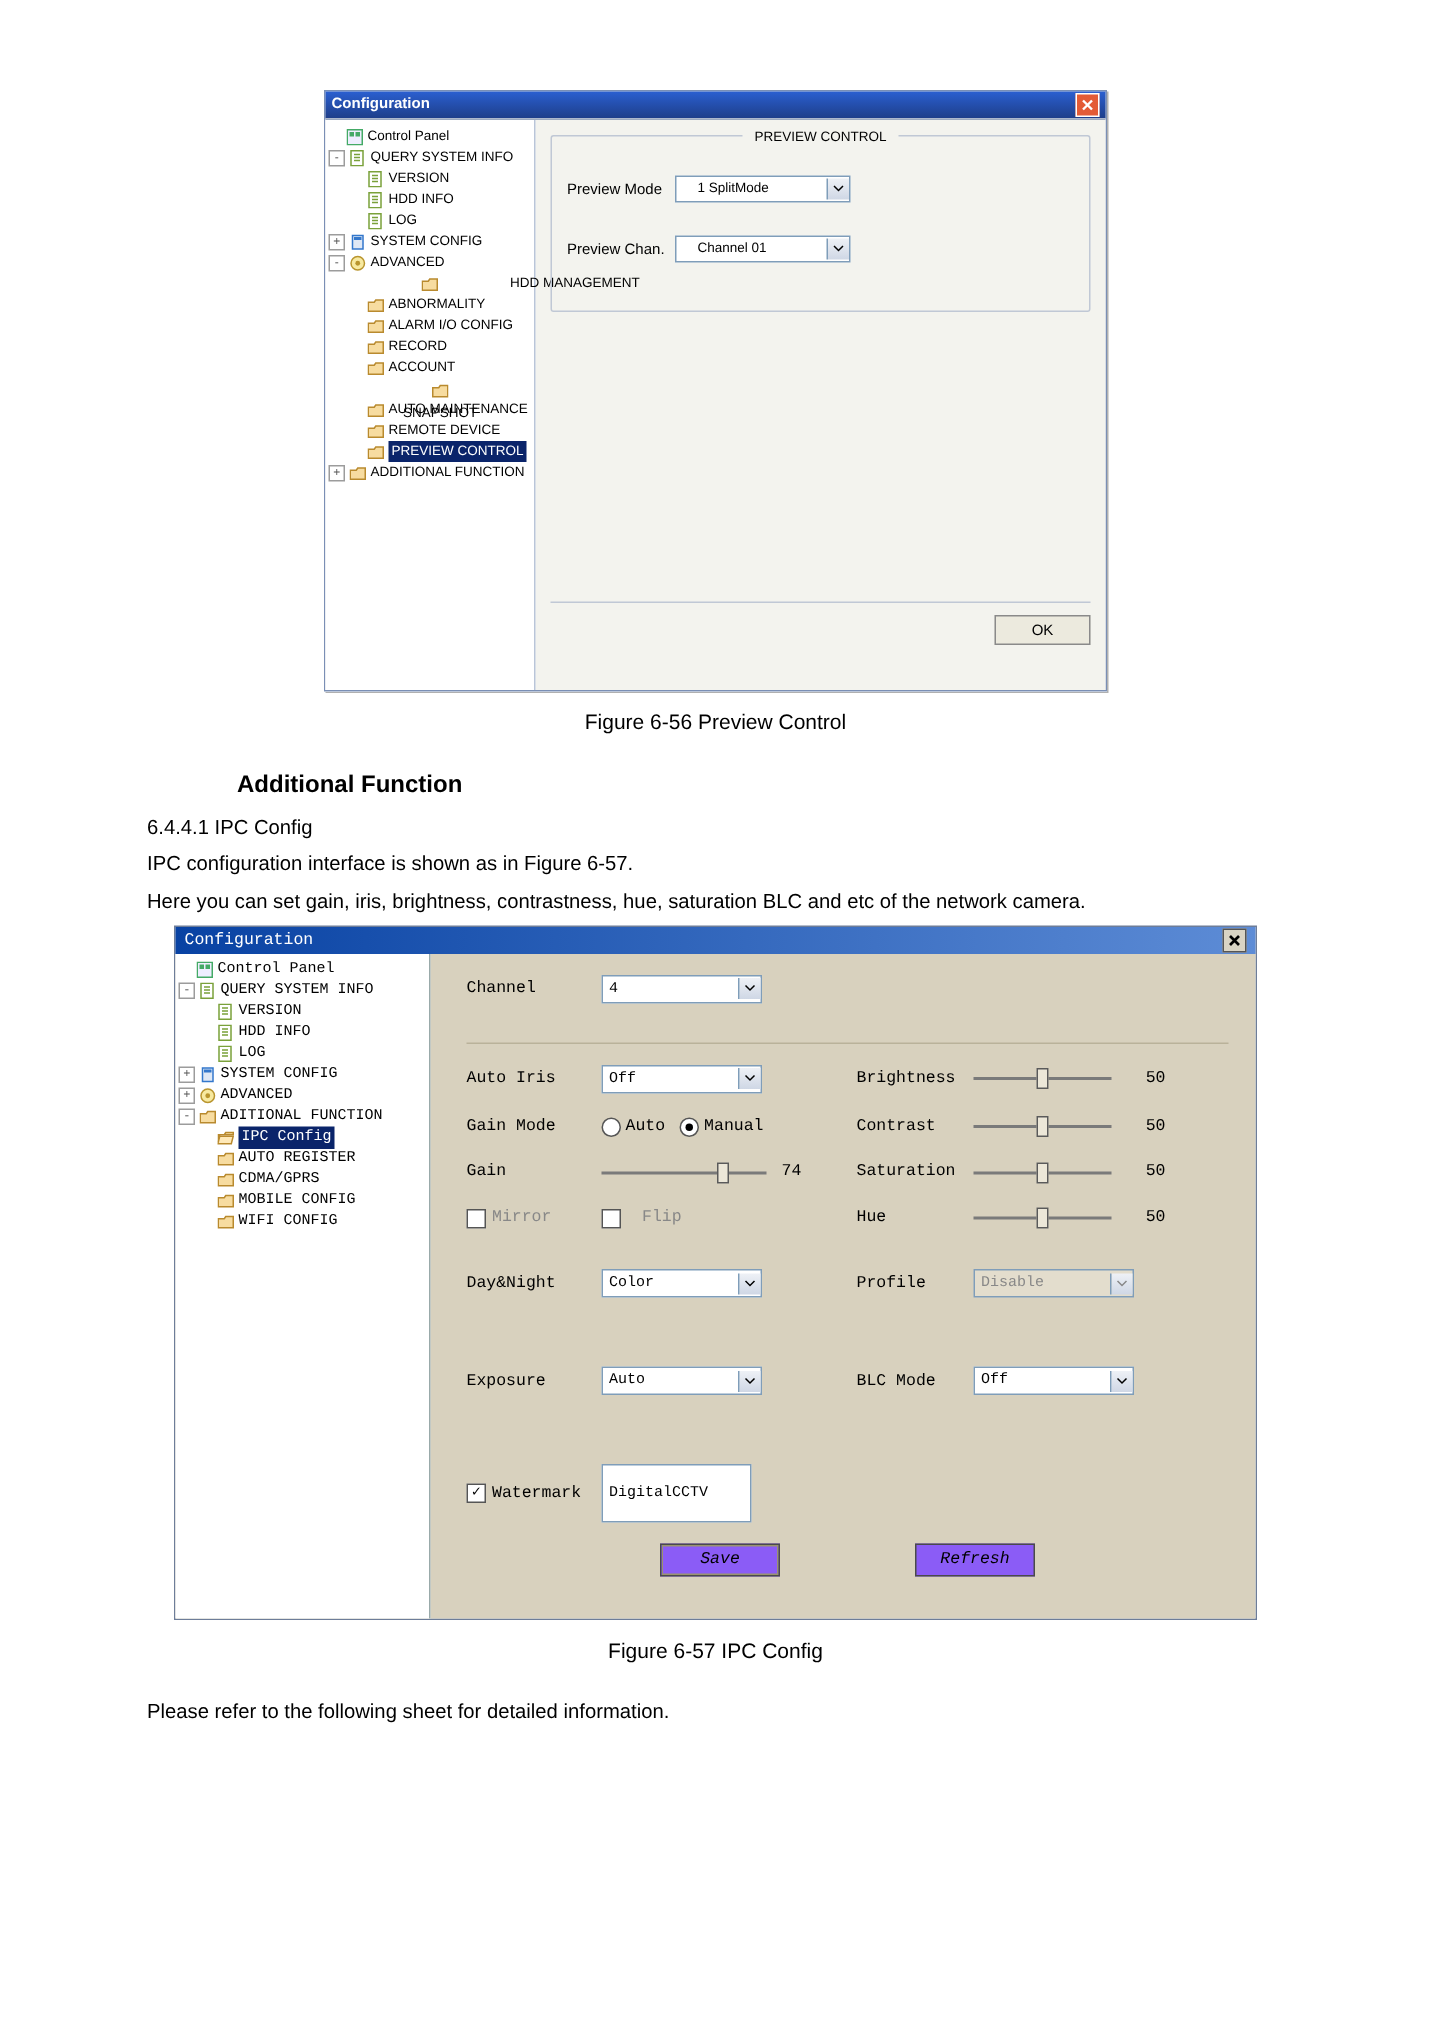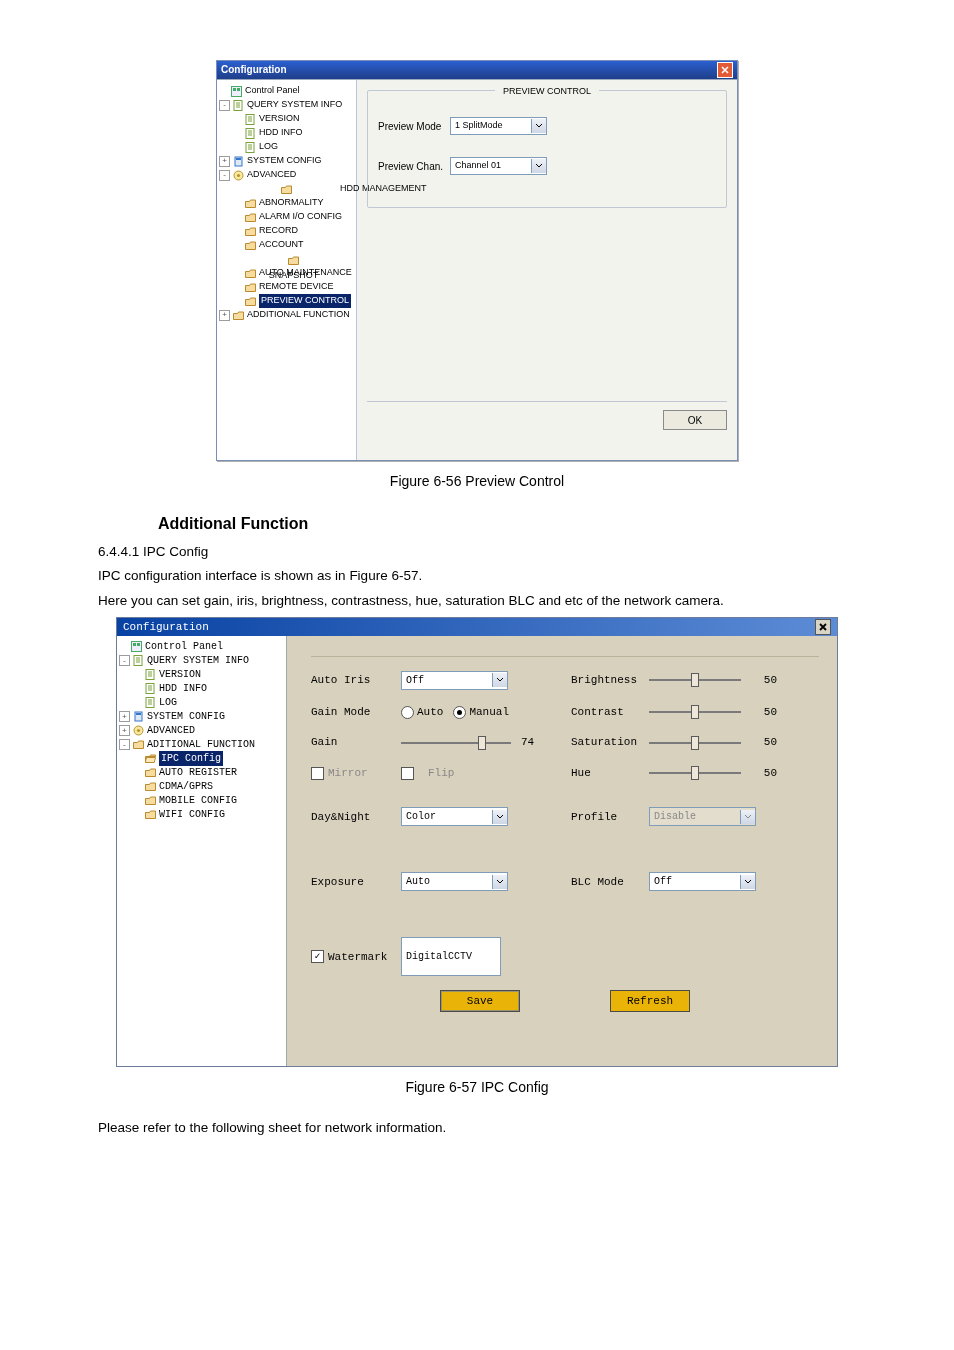--- a/index.html
+++ b/index.html
@@ -42,21 +42,21 @@
   .tico{width:11px;height:11px;display:flex;align-items:center;justify-content:center;}
   .tico svg{display:block;}
   .tlabel{font-size:9px;}
   .tlabel.sel{background:var(--highlight);color:#fff;padding:0 2px;}
   .w1-right{flex:1;padding:6px 10px 8px;display:flex;flex-direction:column;}
   .fs{border:1px solid var(--fieldset);border-radius:2px;position:relative;padding:18px 10px 10px;margin-top:4px;}
   .fs-legend{position:absolute;top:-6px;left:50%;transform:translateX(-50%);background:var(--win-body);padding:0 8px;font-size:9px;}
   .formrow{display:flex;align-items:center;margin:8px 0 22px;gap:6px;}
   .formrow label{width:66px;}
   .combo{display:inline-flex;align-items:center;border:1px solid var(--input-border);background:var(--input-bg);height:16px;}
-  .combo-text{padding:0 4px;min-width:72px;font-size:9px;}
+  .combo-text{padding:0 14px;min-width:72px;font-size:9px;}
   .combo-btn{width:14px;height:14px;border-left:1px solid var(--input-border);background:linear-gradient(#eef1f6,#cfd7e5);display:flex;align-items:center;justify-content:center;}
   .combo-btn svg{display:block;}
   .okbox{border-top:1px solid var(--fieldset);padding-top:8px;display:flex;justify-content:flex-end;}
   .btn{border:1px solid var(--btn-border);background:var(--btn-bg);height:18px;min-width:62px;font-size:10px;display:inline-flex;align-items:center;justify-content:center;}
   .spacer-tail{height:22px;}
   
   .win2{width:720px;border:1px solid #6d7d99;font-size:11px;font-family:'Courier New',monospace;color:#000;}
   .win2-title{height:18px;line-height:18px;padding:0 6px;color:#fff;background:linear-gradient(to right,var(--ipc-title-a),var(--ipc-title-b));display:flex;justify-content:space-between;align-items:center;font-family:'Courier New',monospace;}
   .win2-close{width:14px;height:14px;background:#d9d4c4;border:1px solid #555;color:#000;display:flex;align-items:center;justify-content:center;font-weight:bold;font-family:Arial;}
   .win2-body{display:flex;background:var(--ipc-body);}
@@ -72,21 +72,21 @@
   .combo2 .combo-text{min-width:82px;padding:0 4px;font-size:10px;}
   .combo2.disabled{background:#e3ddcd;color:#888;}
   .checkbox{width:11px;height:11px;border:1px solid #555;background:#fff;display:inline-flex;align-items:center;justify-content:center;margin-right:4px;}
   .checkbox.checked::after{content:"✓";font-size:10px;line-height:10px;}
   .radio{width:11px;height:11px;border:1px solid #555;border-radius:50%;background:#fff;display:inline-flex;align-items:center;justify-content:center;margin-right:3px;}
   .radio.checked::after{content:"";width:5px;height:5px;background:#000;border-radius:50%;}
   .slider{display:inline-flex;align-items:center;width:92px;height:14px;position:relative;}
   .slider-track{position:absolute;left:0;right:0;top:50%;height:2px;background:var(--slider-track);transform:translateY(-50%);}
   .slider-thumb{position:absolute;top:50%;width:6px;height:12px;background:#ece7d8;border:1px solid #5a5a5a;transform:translate(-50%,-50%);}
   .ipc-text{border:1px solid var(--input-border);background:#fff;height:17px;padding:10px 4px;min-width:90px;display:inline-flex;align-items:center;font-size:10px;}
-  .btn2{border:1px solid #4a4a4a;background:#eab308;height:20px;min-width:78px;display:inline-flex;align-items:center;justify-content:center;font-family:'Courier New',monospace;}
+  .btn2{border:1px solid #4a4a4a;background:#8b5cf6;height:20px;min-width:78px;display:inline-flex;align-items:center;justify-content:center;font-family:'Courier New',monospace;font-style:italic;}
   .btn2.hover{box-shadow:inset 0 0 0 1px #9a936f;}
   .grey{color:#888;}
   .muted{color:#888;}
   .iprow .after-num{margin-left:8px;width:28px;text-align:right;}
   .sec-hr{border-top:1px solid #b9b29a;margin:6px 0 14px;}
 </style>
 </head>
 <body>
 
 <div class="page">
@@ -441,20 +441,33 @@
               <span class="tico">
                 <svg width="11" height="11">
                   <path d="M0.5 3.5h4l1-1.5h5v7.5h-10z" fill="#f7dca0" stroke="#b98a2e"></path>
                 </svg>
               </span>
               <span class="tlabel">WIFI CONFIG</span>
             </div>
           </div>
         <div class="ipc-right">
 
+          <div class="iprow gap-lg">
+            <span class="ip-lbl">Channel</span>
+            <span class="ip-col2">
+              <span class="combo2">
+                <span class="combo-text">4</span>
+                <span class="combo-btn">
+                    <svg width="8" height="6">
+                      <path d="M1 1 L4 4 L7 1" fill="none" stroke="#000"></path>
+                    </svg>
+                  </span>
+              </span>
+            </span>
+          </div>
           <div class="sec-hr"></div>
 
           <div class="iprow">
             <span class="ip-lbl">Auto Iris</span>
             <span class="ip-col2">
               <span class="combo2">
                 <span class="combo-text">Off</span>
                 <span class="combo-btn">
                     <svg width="8" height="6">
                       <path d="M1 1 L4 4 L7 1" fill="none" stroke="#000"></path>
@@ -583,15 +596,15 @@
           <div class="iprow" style="justify-content:center;gap:90px;margin-top:6px;">
             <span class="btn2 hover">Save</span>
             <span class="btn2">Refresh</span>
           </div>
 
         </div>
       </div>
     </div>
   </div>
   <div class="figure-caption">Figure 6-57 IPC Config</div>
-  <div class="para">Please refer to the following sheet for network information.</div>
+  <div class="para">Please refer to the following sheet for detailed information.</div>
 
 </div>
 
 </body></html>

